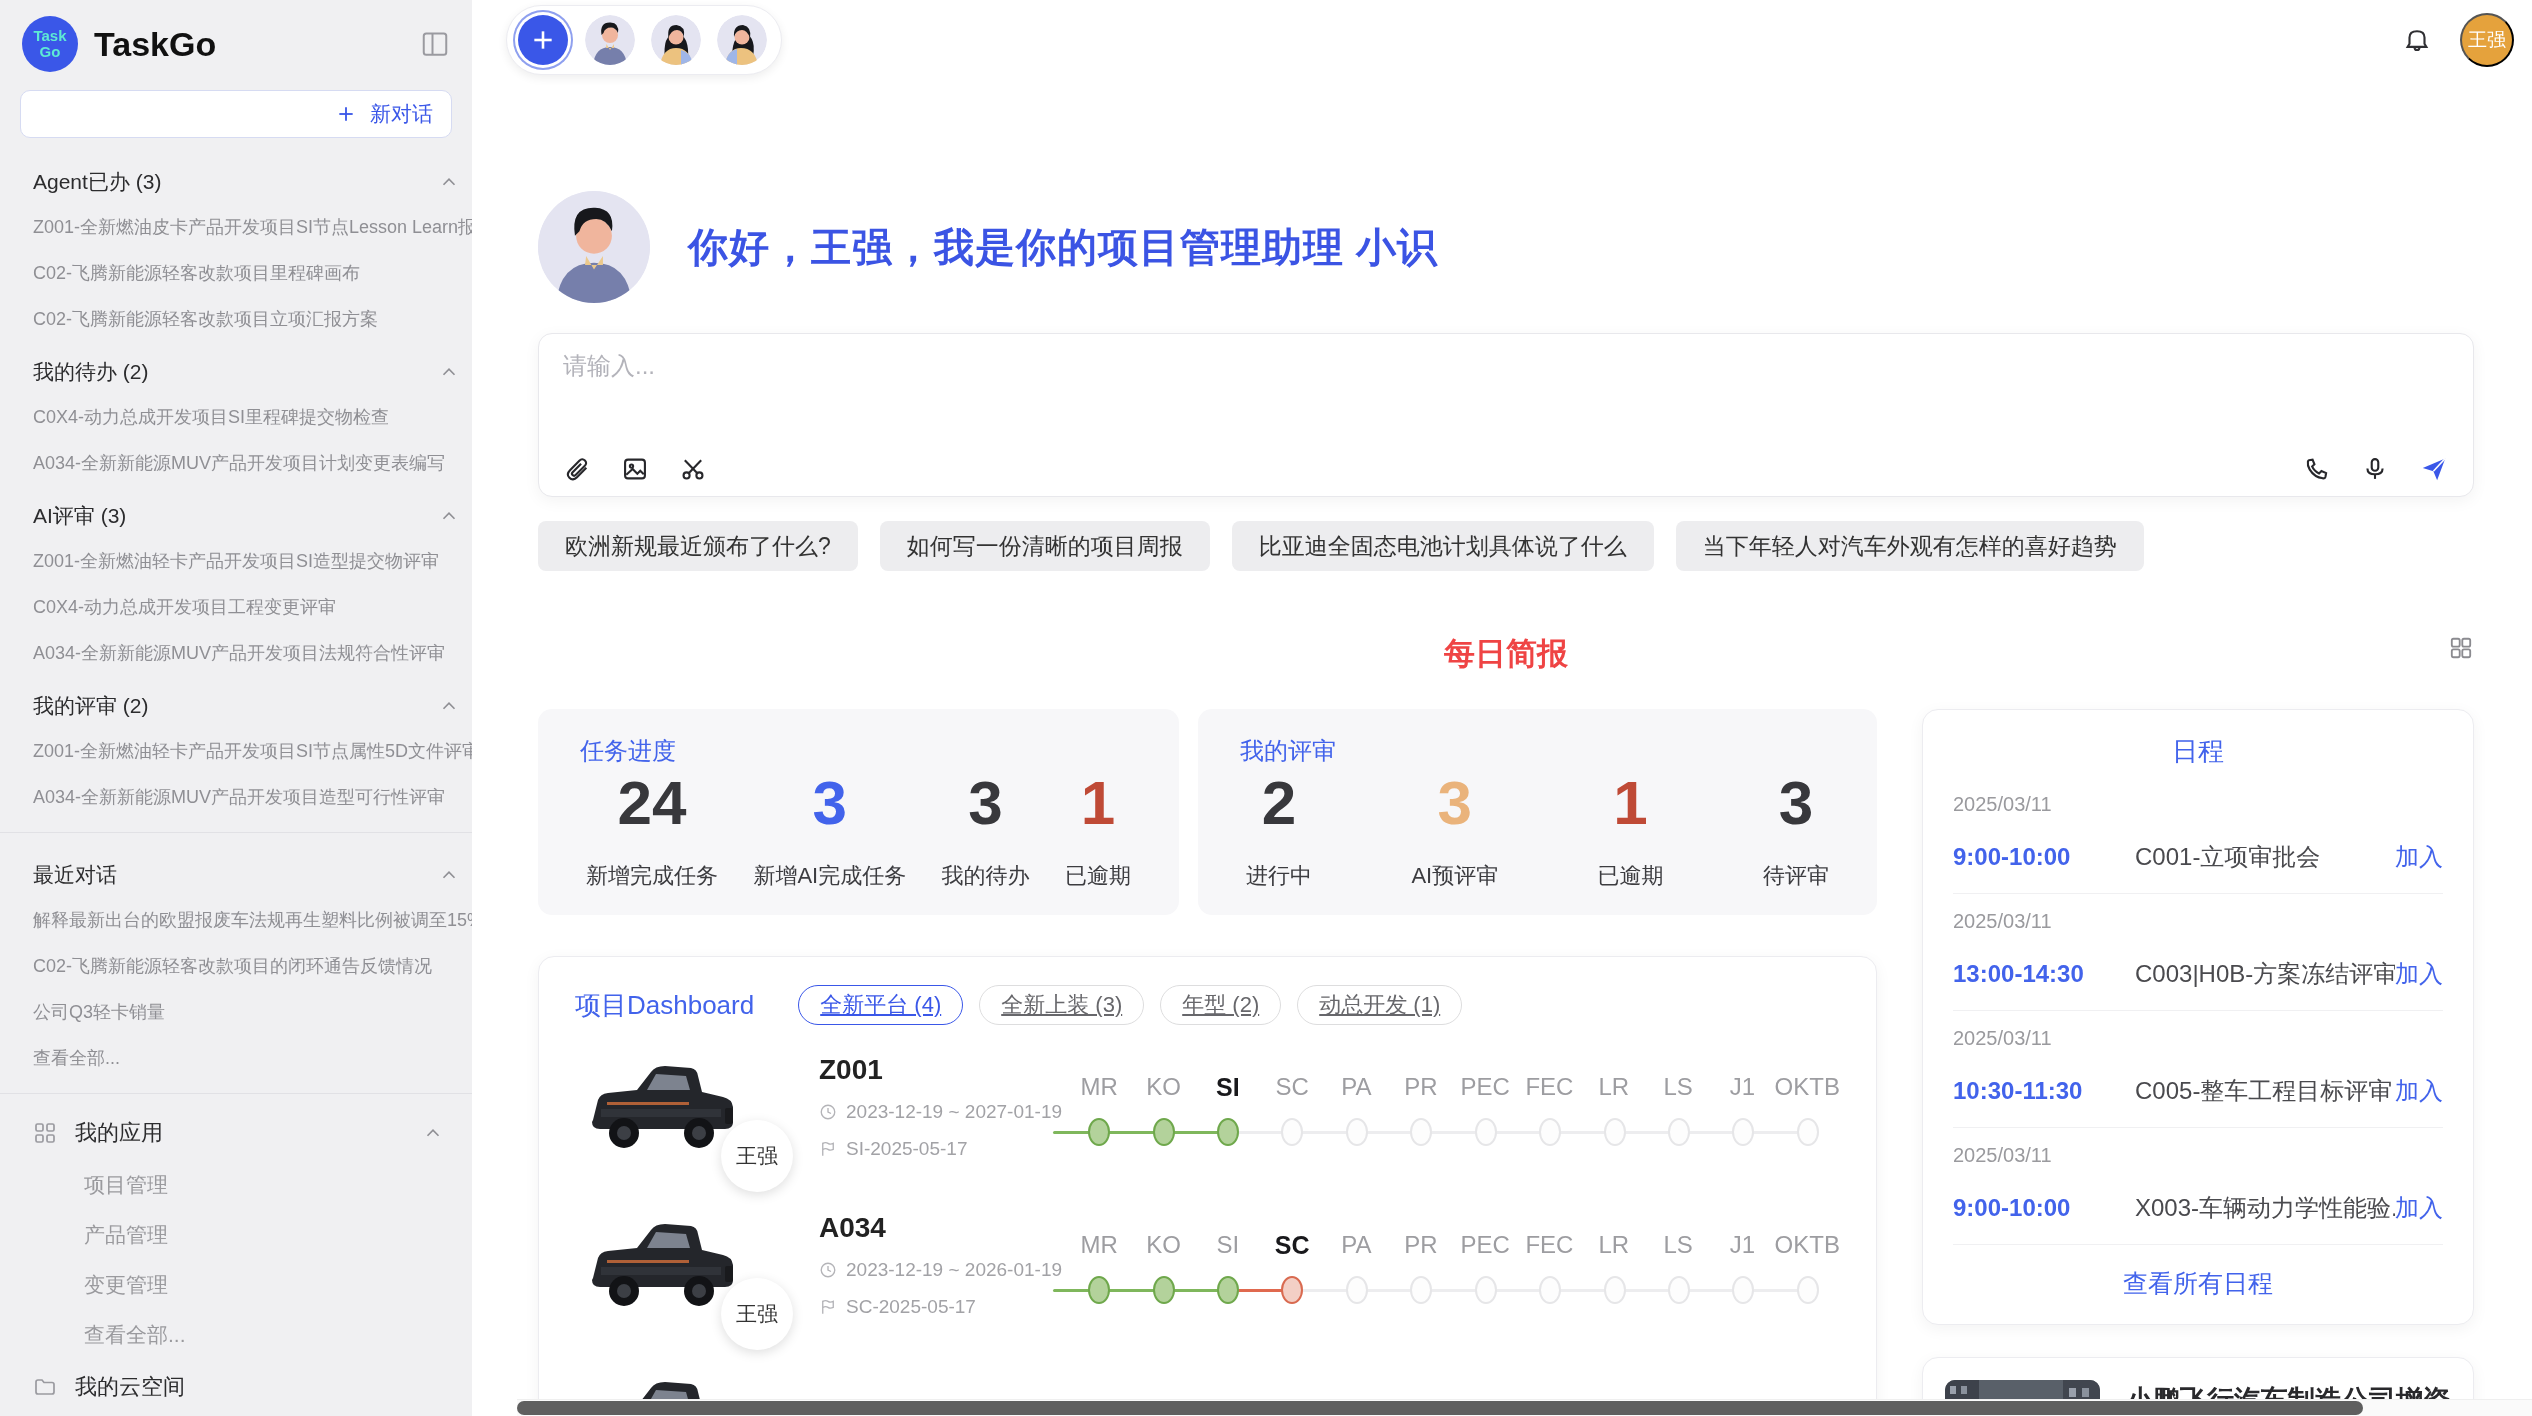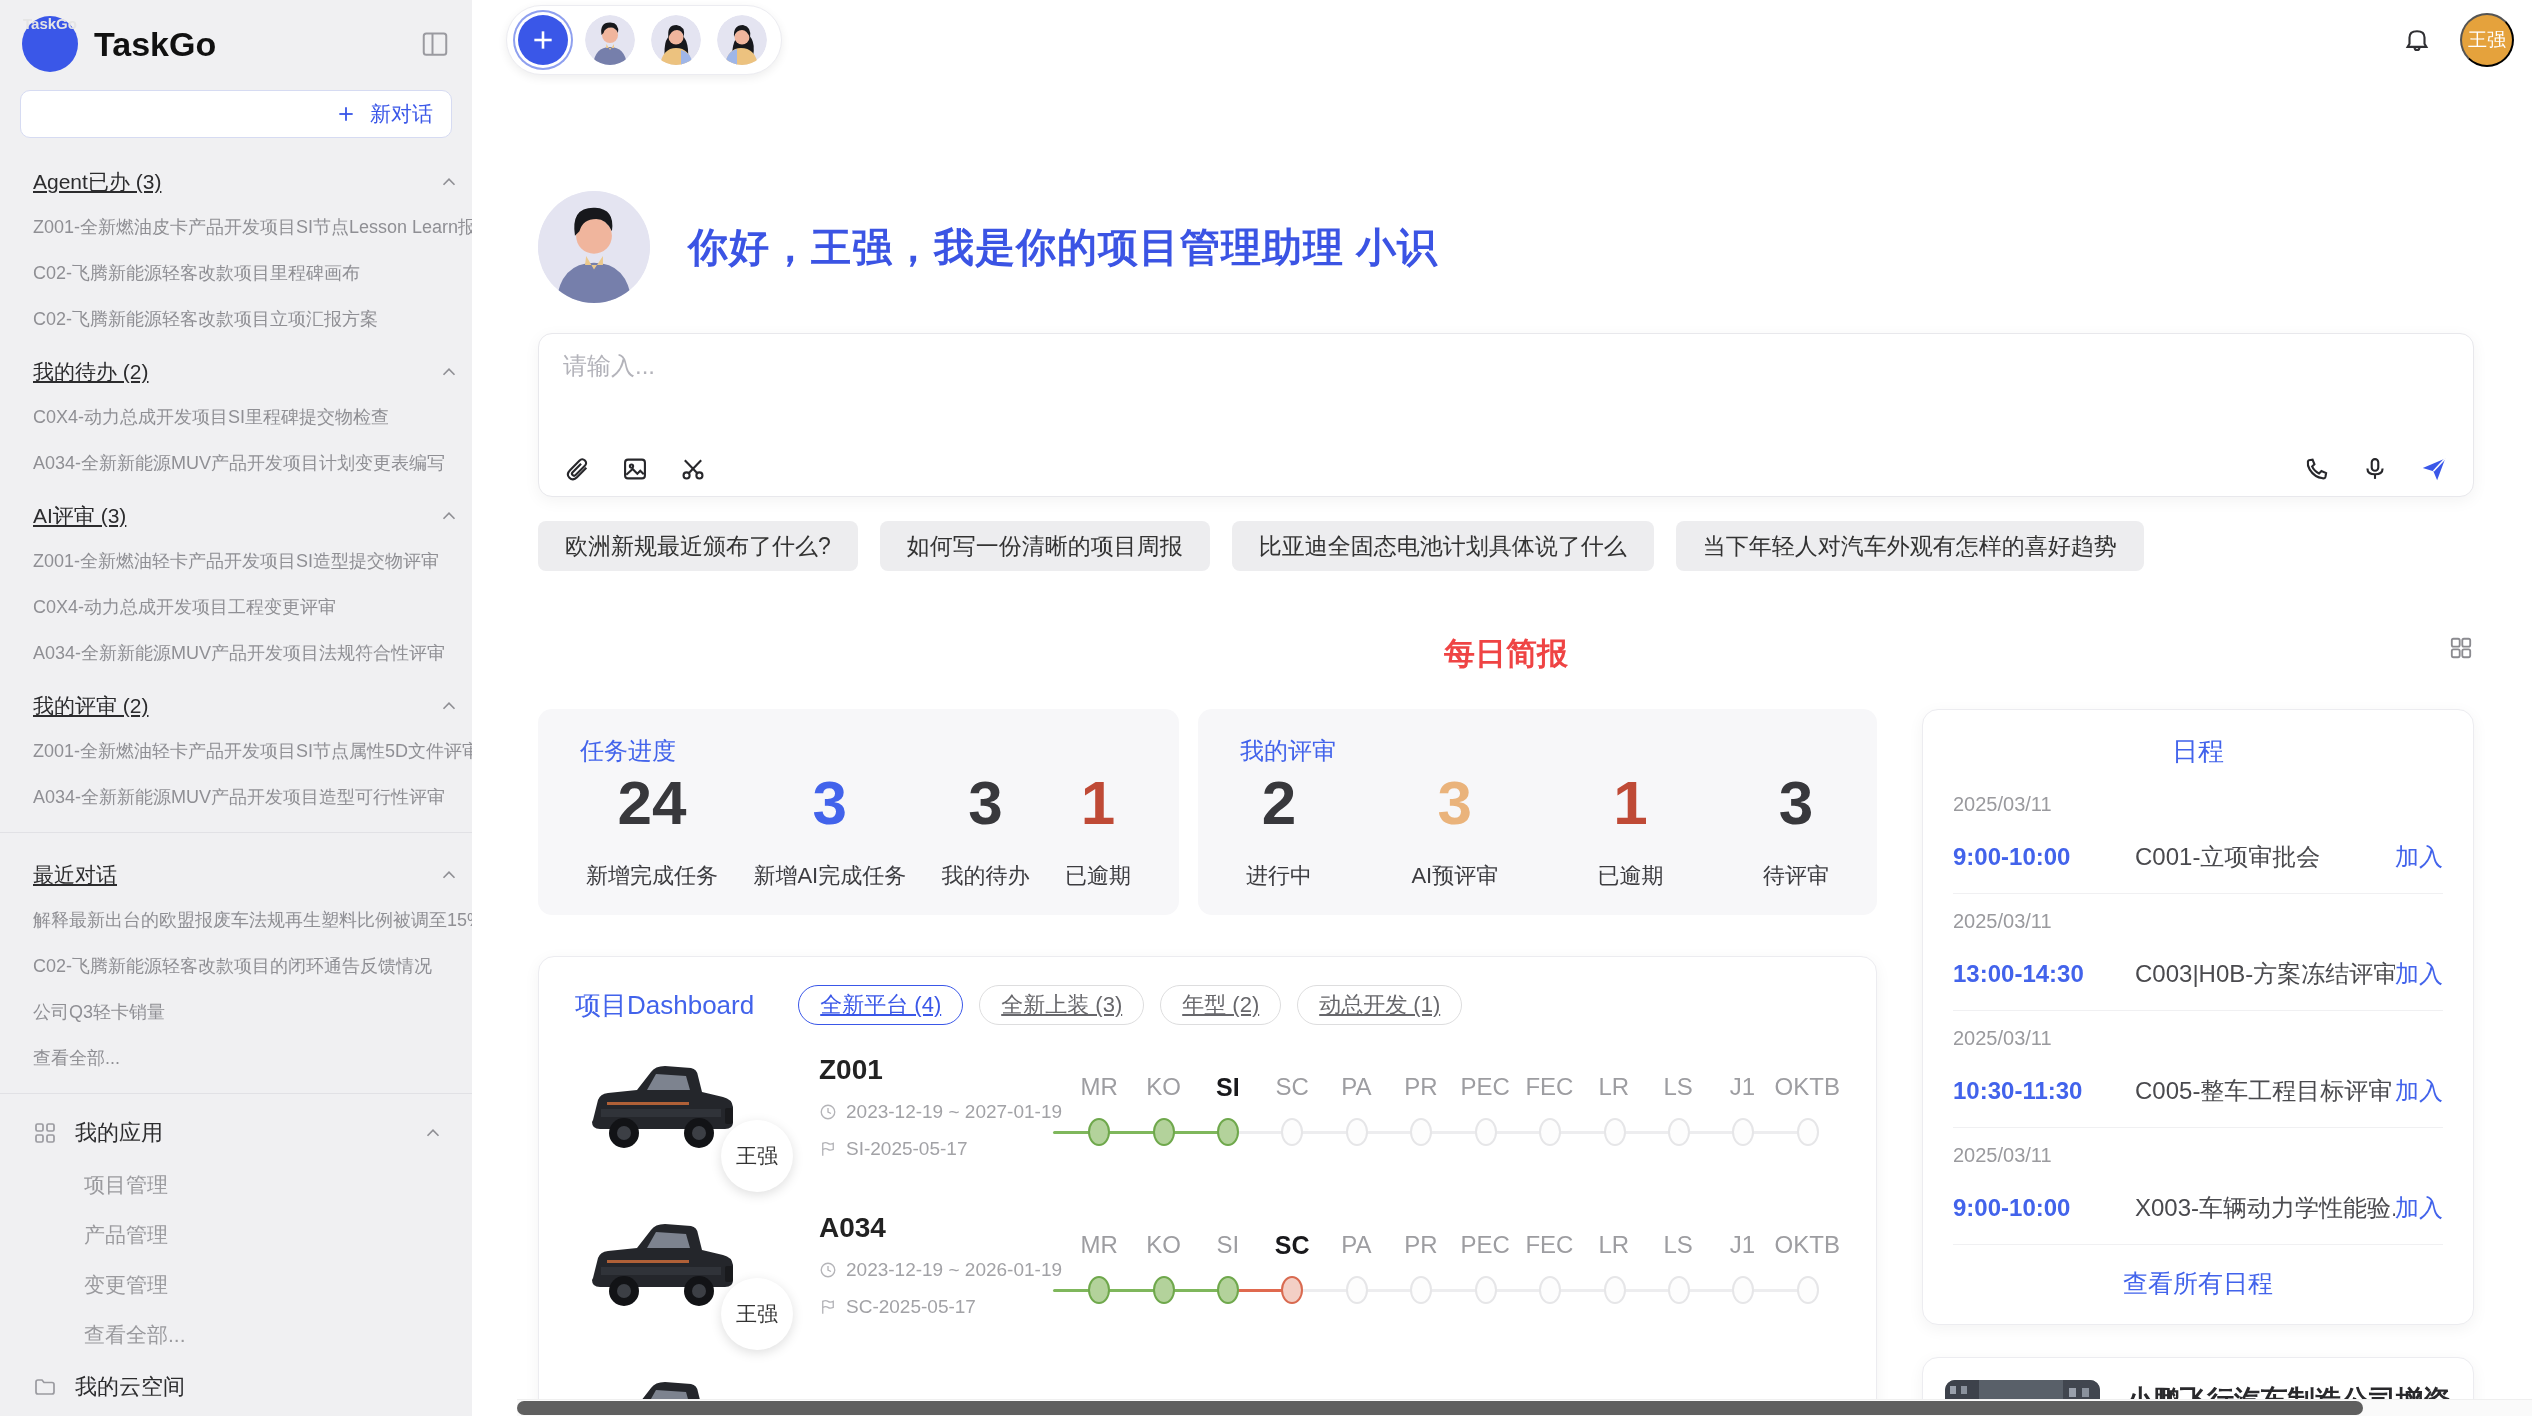--- a/index.html
+++ b/index.html
@@ -7,33 +7,33 @@
   body {
     font-family: "Liberation Sans", "DejaVu Sans", sans-serif;
     background:#fff; color:#333;
   }
   .app { display:flex; width:100%; height:100%; }
 
   
   .sidebar { flex:0 0 472px; width:472px; height:100%; background:#f0f0f2; overflow:hidden; }
   .sb-header { display:flex; align-items:center; padding:16px 22px 8px 22px; }
   .logo {
-    width:56px; height:56px; border-radius:50%; background:#3a57e8; color:#e5e5e5;
-    display:flex; flex-direction:row; align-items:flex-start; justify-content:center;
+    width:56px; height:56px; border-radius:50%; background:#3a57e8; color:#5eead4;
+    display:flex; flex-direction:column; align-items:center; justify-content:center;
     font-size:15px; font-weight:700; line-height:1.1; flex:0 0 auto;
   }
   .app-title { font-size:34px; font-weight:700; color:#111; margin-left:16px; flex:1; }
   .icon-btn { background:none; border:none; cursor:pointer; color:#9a9aa0; display:flex; align-items:center; }
   .new-chat {
     margin:10px 20px 14px 20px; height:48px; background:#fff; border:1px solid #d6dbf2;
     border-radius:10px; display:flex; align-items:center; gap:14px; padding:0 18px;
     color:#3a57e8; font-size:21px; cursor:pointer; width:calc(100% - 40px);justify-content:flex-end;
   }
   .sb-section-header { display:flex; align-items:center; justify-content:space-between;
-    padding:16px 12px 8px 33px; font-size:21px; color:#2c2c2e;text-decoration:underline; }
+    padding:16px 12px 8px 33px; font-size:21px; color:#2c2c2e; }
   .sb-chevron { color:#8f8f94; }
   .sb-item { padding:11px 24px 11px 33px; font-size:18px; color:#8f8f94;
     white-space:nowrap; overflow:hidden; cursor:pointer; }
   .sb-divider { height:1px; background:#e1e1e5; margin:12px 0; }
   .sb-nav-item { display:flex; align-items:center; gap:18px; padding:12px 28px 12px 33px;
     font-size:22px; color:#2c2c2e; cursor:pointer; }
   .sb-nav-item .nav-label { flex:1; }
   .sb-sub-item { padding:11px 24px 11px 84px; font-size:21px; color:#9a9a9e;
     white-space:nowrap; overflow:hidden; cursor:pointer; }
 

